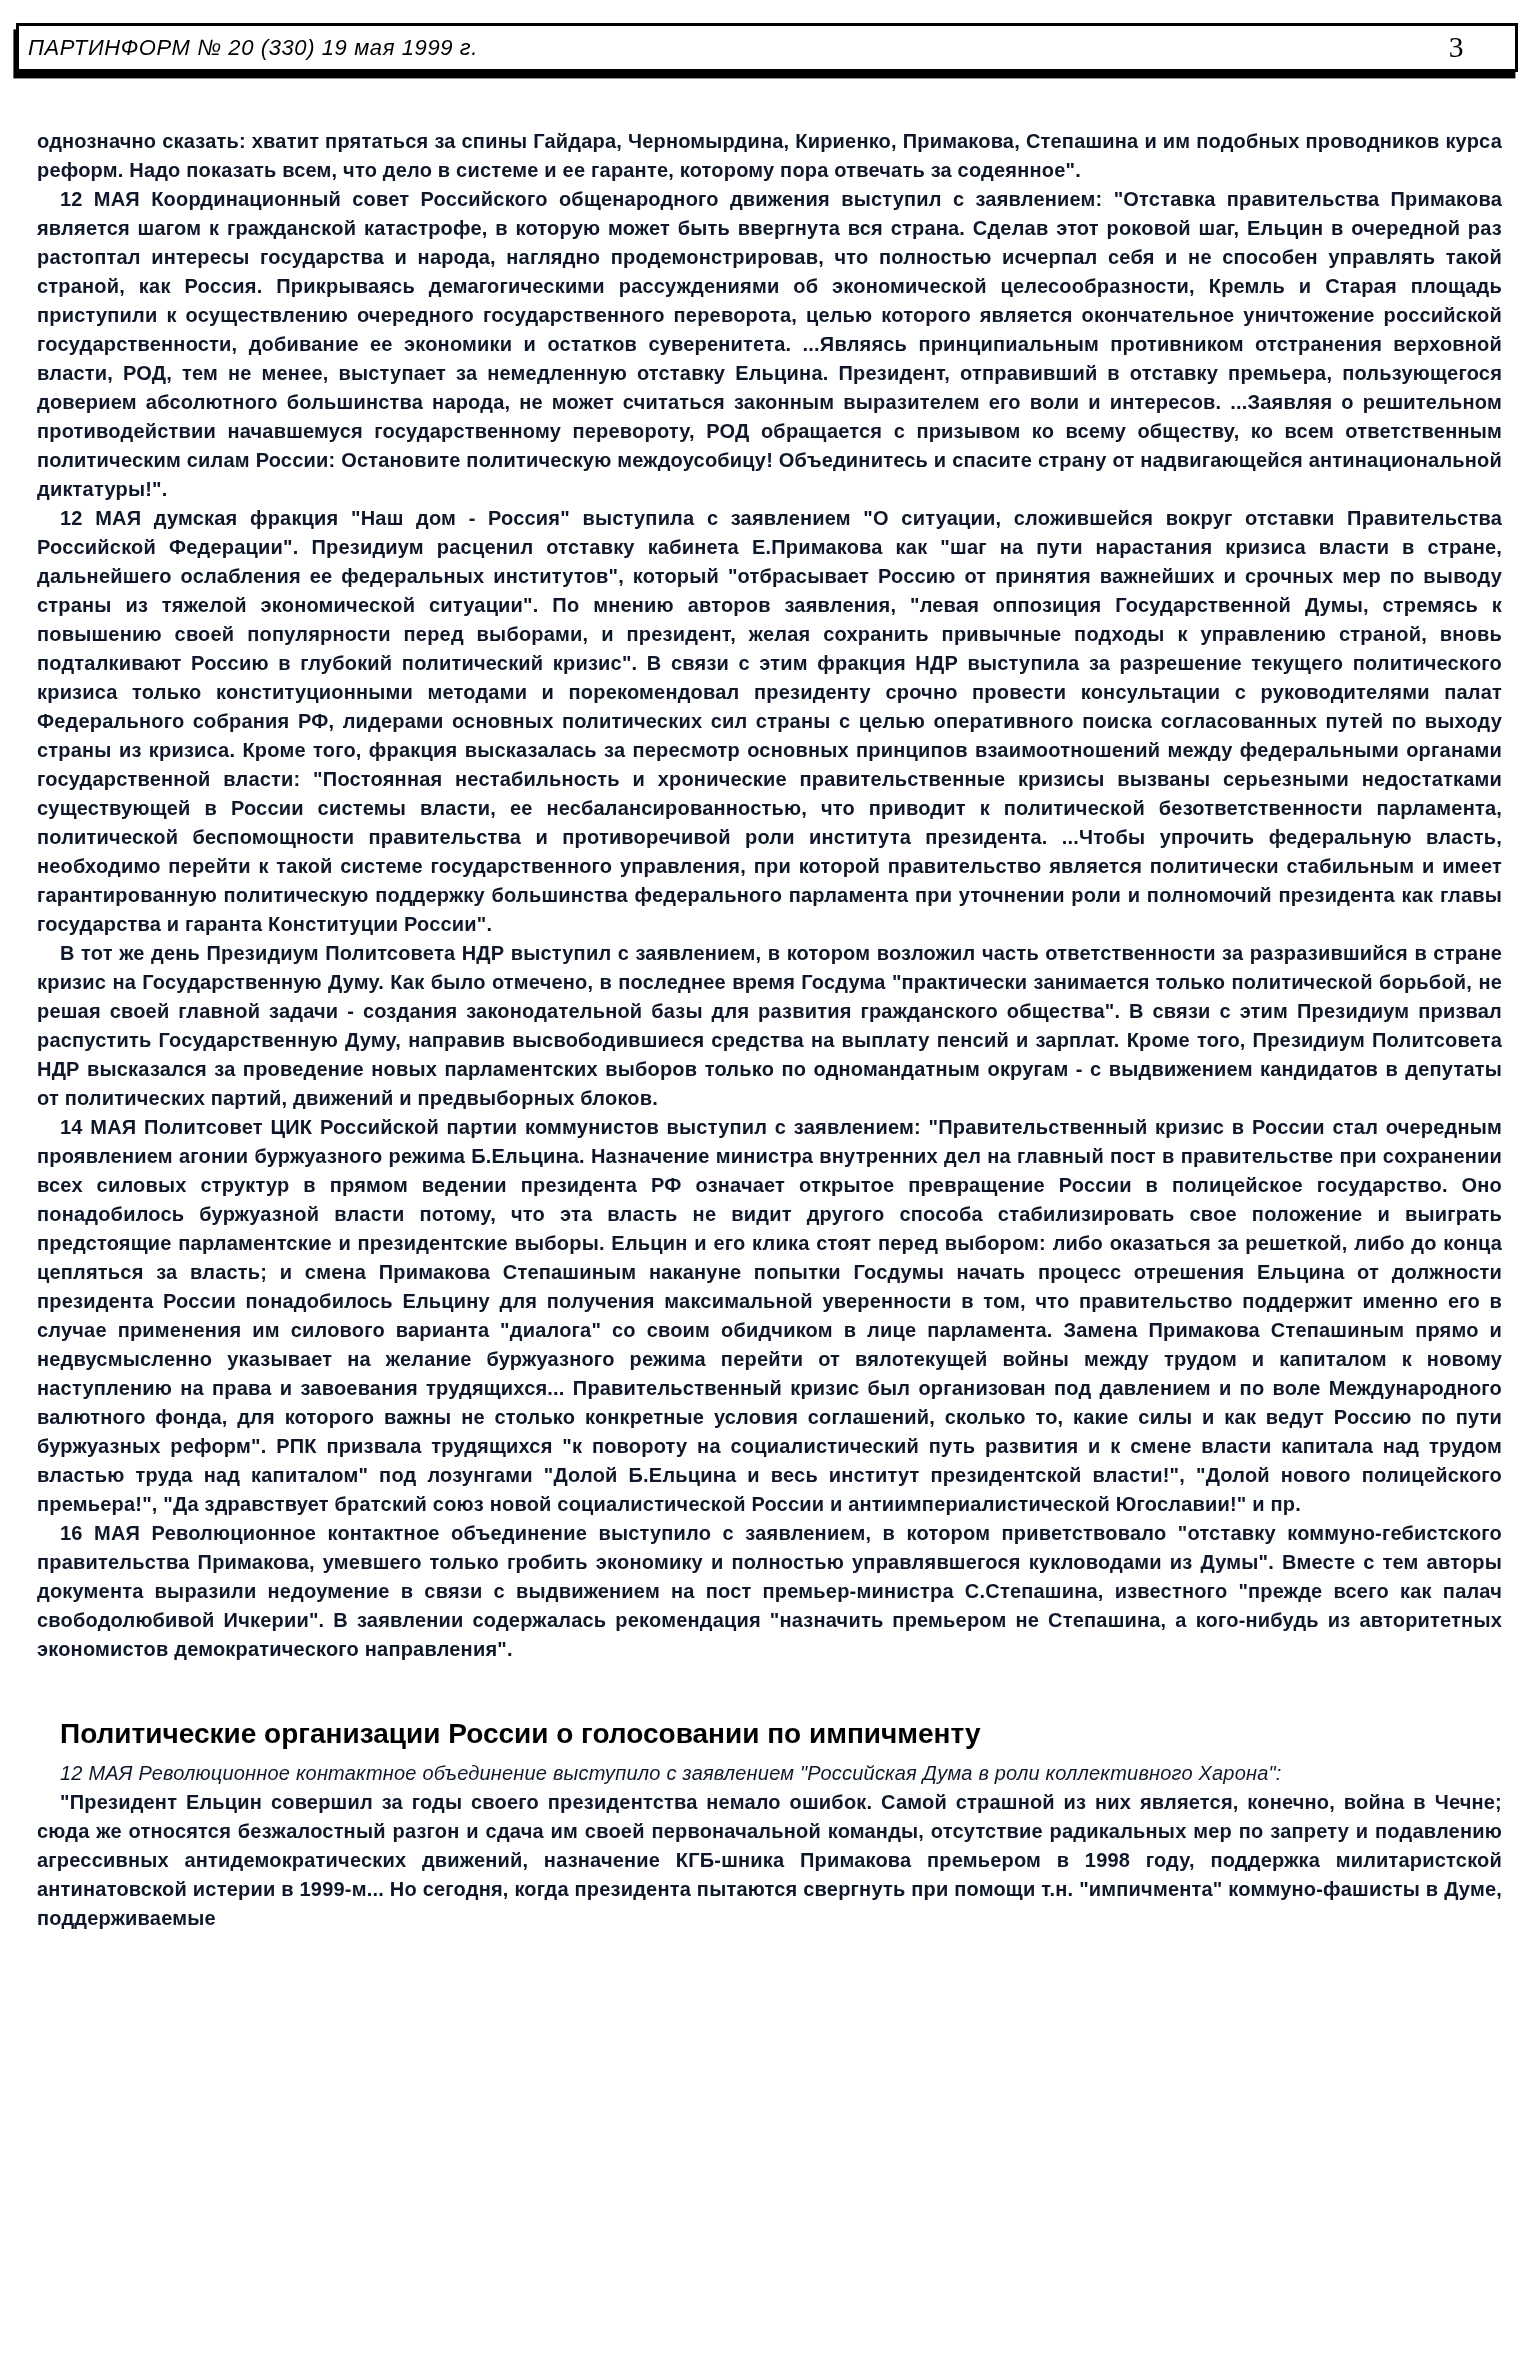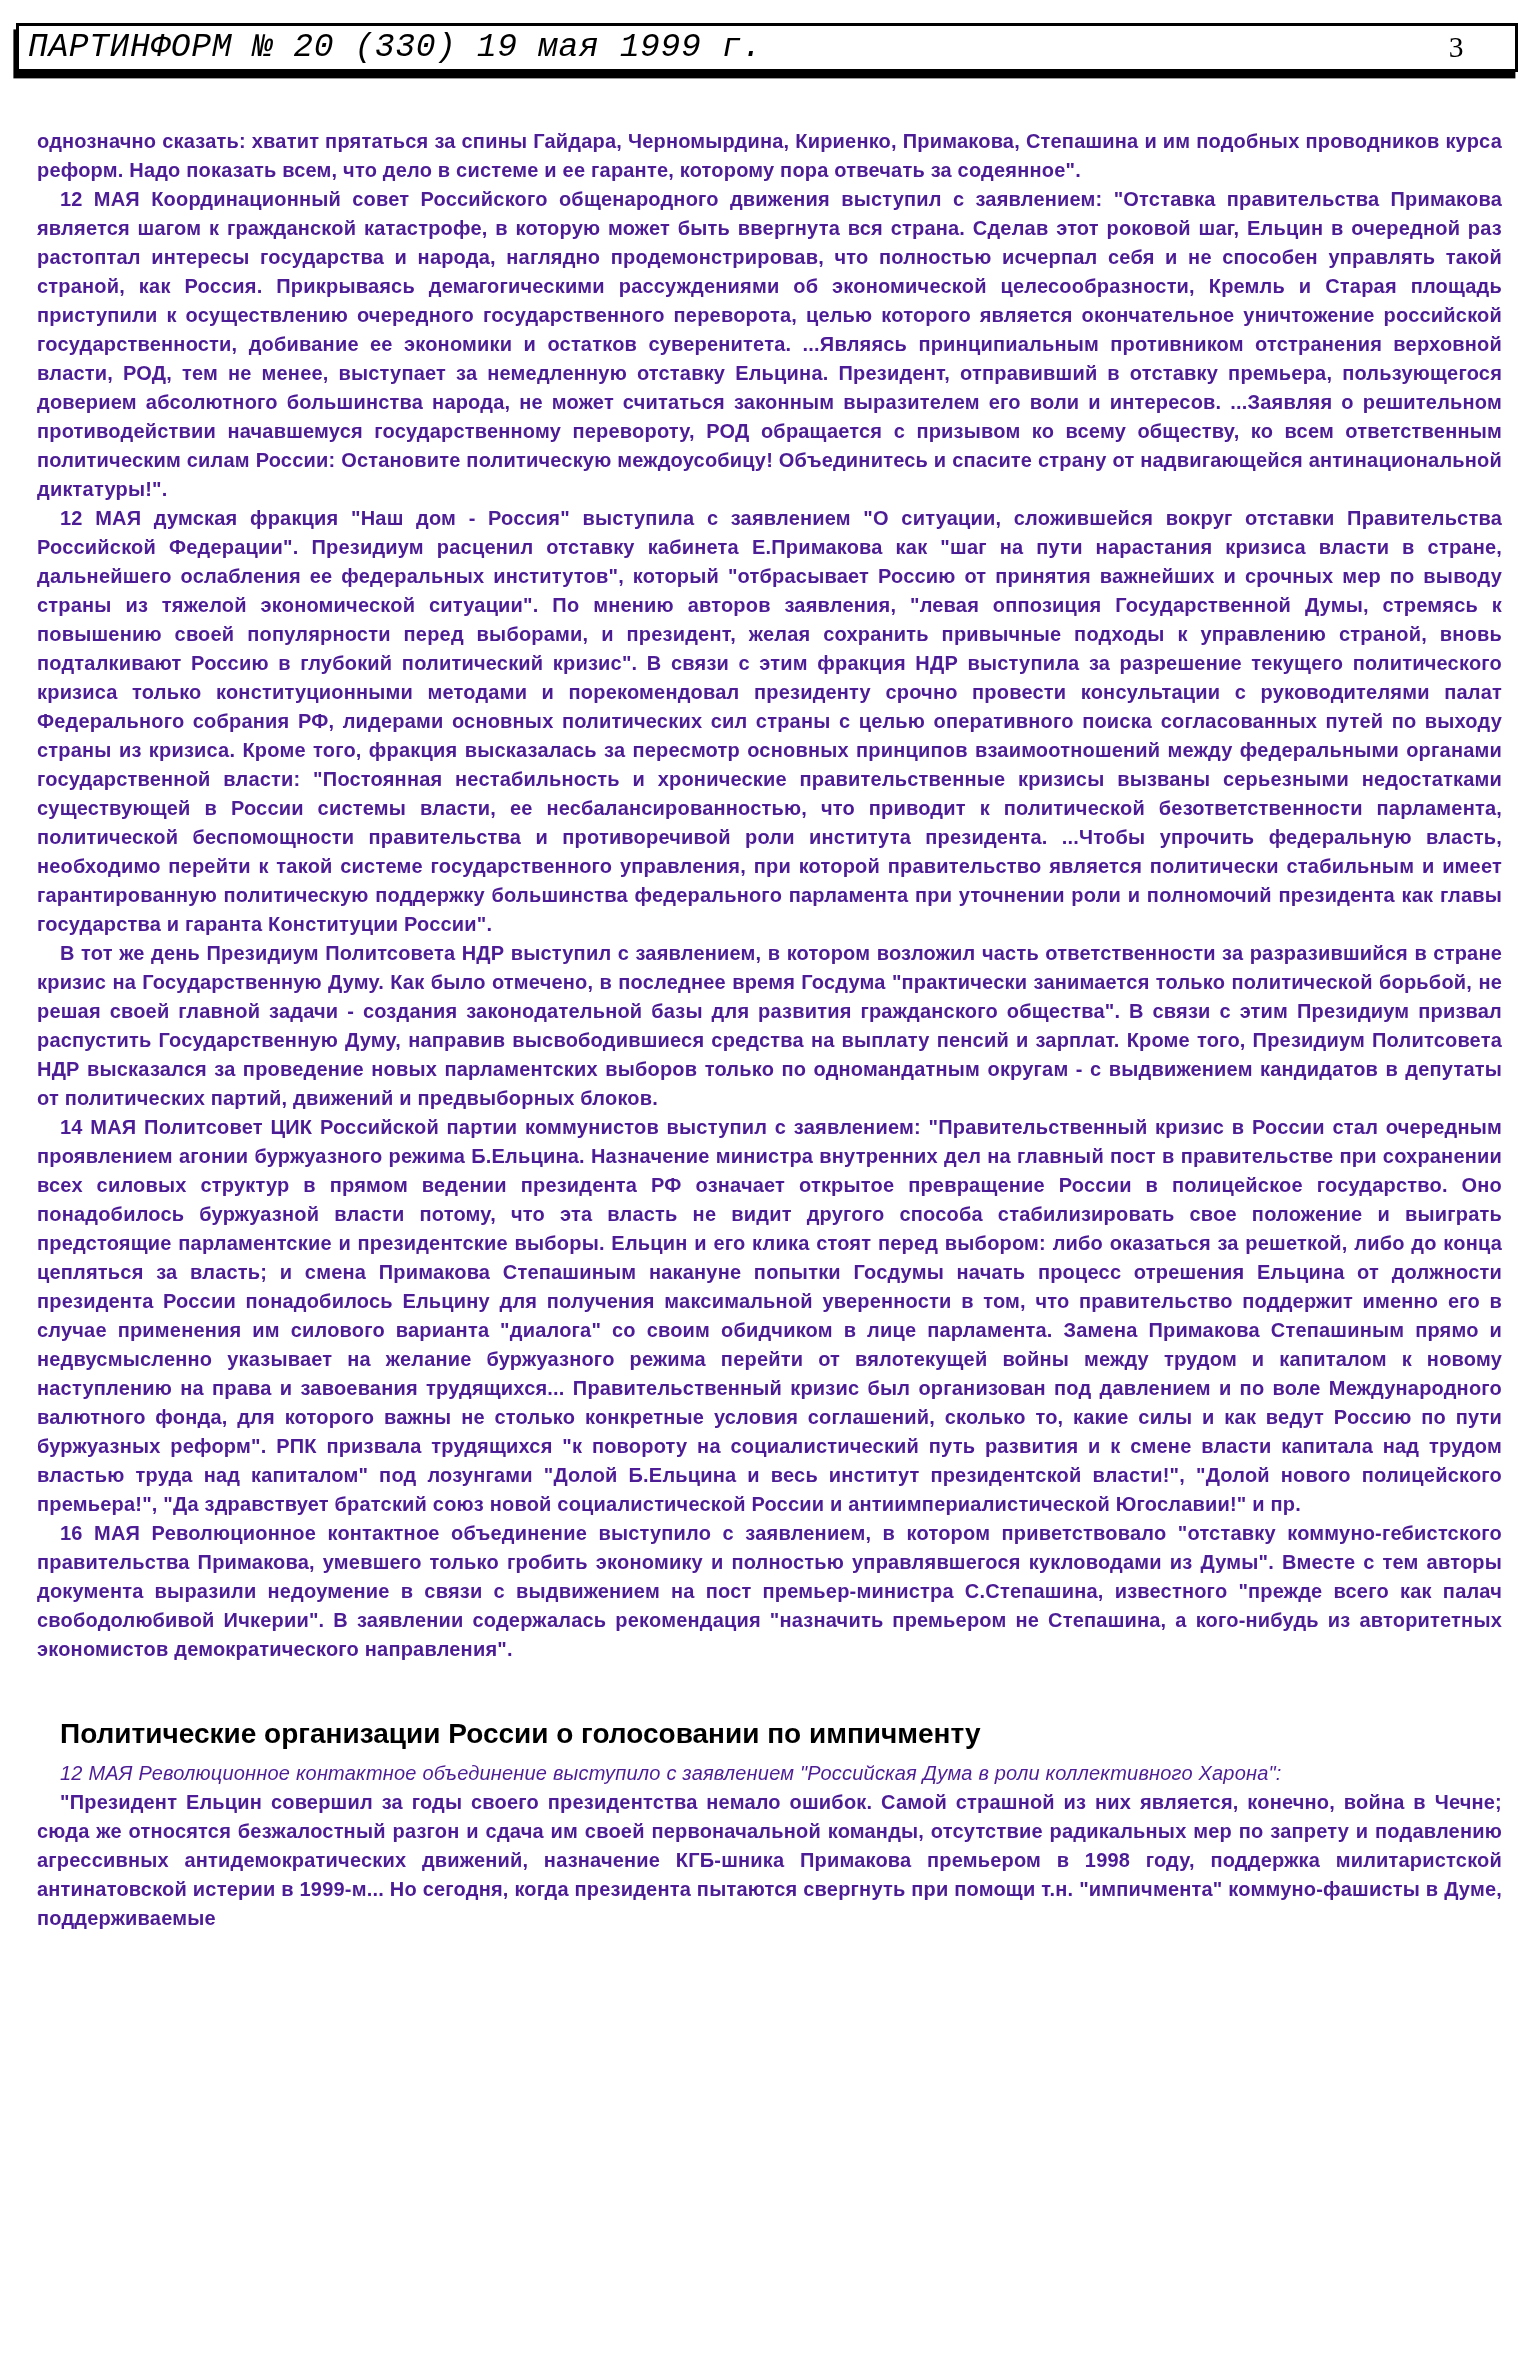--- a/index.html
+++ b/index.html
@@ -21,23 +21,23 @@
     height: 49px;
     background: #ffffff;
     border: 3.2px solid #000000;
     box-shadow: -2.6px 6.4px 0 0 #000000;
     display: flex;
     align-items: center;
     justify-content: space-between;
     padding: 0 11.5px 0 9px;
   }
   .header-title {
-    font-family: Liberation Mono, monospace;
+    font-family: Liberation Sans, sans-serif;
     font-style: italic;
-    font-size: 33px;
+    font-size: 22px;
     letter-spacing: 0.6px;
     white-space: nowrap;
   }
   .header-page {
     font-family: "Liberation Serif", serif;
     font-size: 29.5px;
     padding-right: 40px;
   }
   .article {
     position: absolute;
@@ -45,21 +45,21 @@
     top: 127px;
     width: 1465px;
   }
   .para {
     font-size: 20px;
     line-height: 29px;
     font-weight: bold;
     letter-spacing: 0.2px;
     text-align: justify;
     text-indent: 23px;
-    color: #4c1d95;
+    color: #0f172a;
   }
   .para.no-indent { text-indent: 0; }
   .para.light { font-weight: normal; font-style: italic; }
   .section-heading {
     font-size: 28px;
     line-height: 33px;
     font-weight: bold;
     text-indent: 23px;
     margin-top: 53px;
     margin-bottom: 9px;

